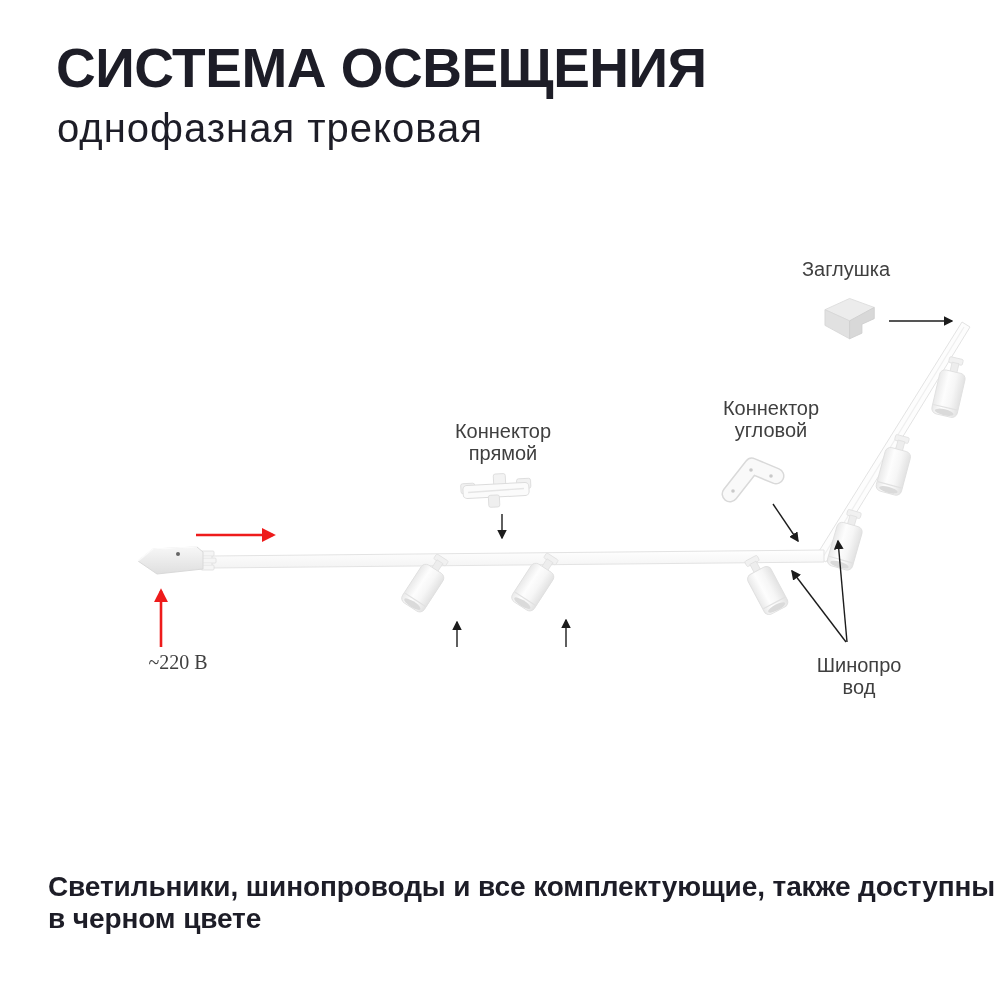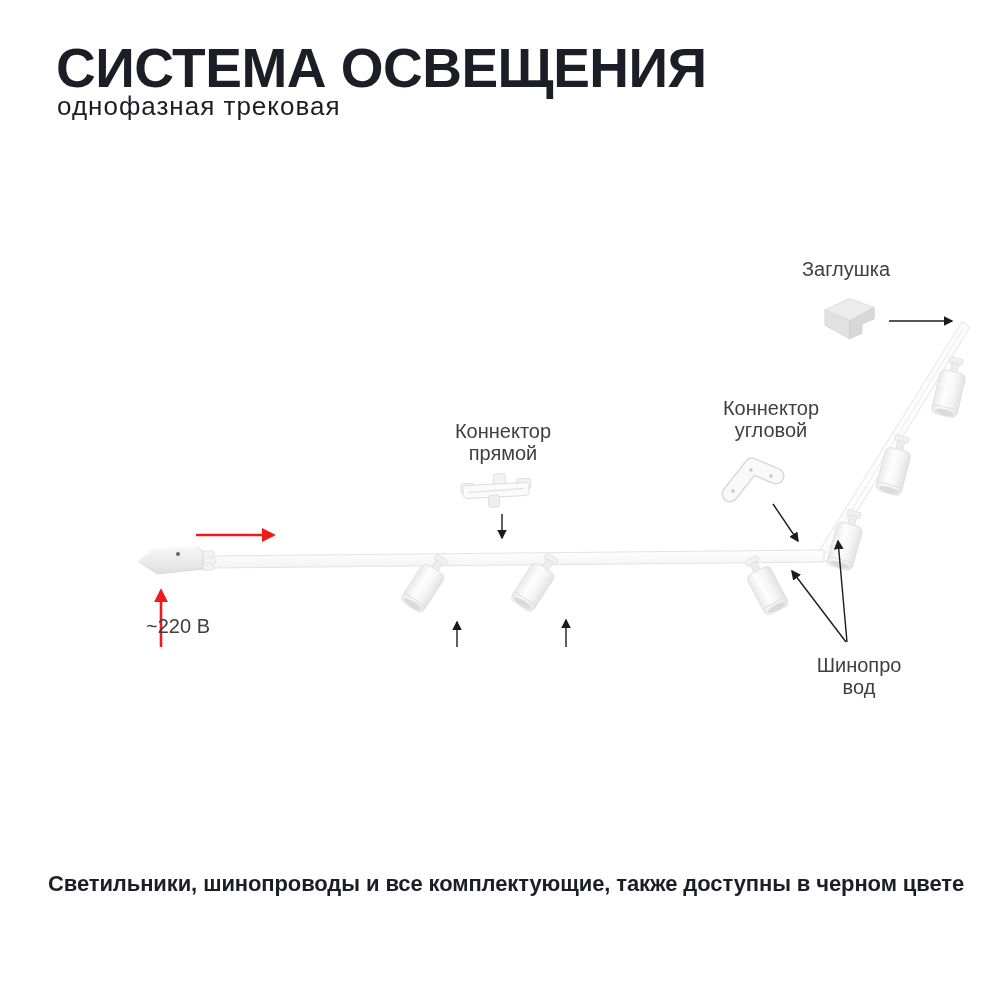--- a/index.html
+++ b/index.html
@@ -19,34 +19,34 @@
     font-family:"Liberation Sans",sans-serif;
     color:var(--text-primary);
   }
   .page{position:relative;width:1000px;height:1000px;overflow:hidden;background:var(--background);}
   .title{
     position:absolute;left:56px;top:40px;margin:0;
     font-size:55px;line-height:1.05;font-weight:bold;
     letter-spacing:-0.5px;color:var(--text-primary);
   }
   .subtitle{
-    position:absolute;left:57px;top:92px;
-    font-size:26px;line-height:1.1;font-weight:normal;
+    position:absolute;left:57px;top:106px;
+    font-size:40px;line-height:1.1;font-weight:normal;
     letter-spacing:1px;color:var(--text-primary);
   }
   .diagram{position:absolute;left:0;top:0;width:1000px;height:1000px;margin-left:44px;}
   .diagram svg{position:absolute;left:0;top:0;}
   .lbl{
     position:absolute;transform:translateX(-50%);
     text-align:center;font-size:20px;line-height:22px;
     color:var(--text-label);white-space:pre-line;
   }
   .footer-note{
     position:absolute;left:48px;top:871px;margin:0;
-    font-size:22px;font-weight:bold;letter-spacing:-0.1px;
+    font-size:28px;font-weight:bold;letter-spacing:-0.1px;
     color:var(--text-primary);
   }
 </style>
 </head>
 <body>
 
 <div class="page">
 
   <h1 class="title">СИСТЕМА ОСВЕЩЕНИЯ</h1>
   <div class="subtitle">однофазная трековая</div>
@@ -147,19 +147,19 @@
         <line x1="152" y1="535" x2="229" y2="535" marker-end="url(#mR)"></line>
         <line x1="117" y1="647" x2="117" y2="591" marker-end="url(#mR)"></line>
       </g>
     </svg>
 
     <div class="lbl" style="left:802px;top:258px;">Заглушка</div>
     <div class="lbl" style="left:727px;top:397px;">Коннектор
 угловой</div>
     <div class="lbl" style="left:459px;top:420px;">Коннектор
 прямой</div>
-    <div class="lbl" style="left:134px;top:615px;">~220 В</div>
+    <div class="lbl" style="left:134px;top:651px;font-family:Liberation Serif, serif;">~220 В</div>
     <div class="lbl" style="left:815px;top:654px;text-align:center;">Шинопро
 вод</div>
   </div>
 
   <p class="footer-note">Светильники, шинопроводы и все комплектующие, также доступны в черном цвете</p>
 </div>
 
 </body></html>

